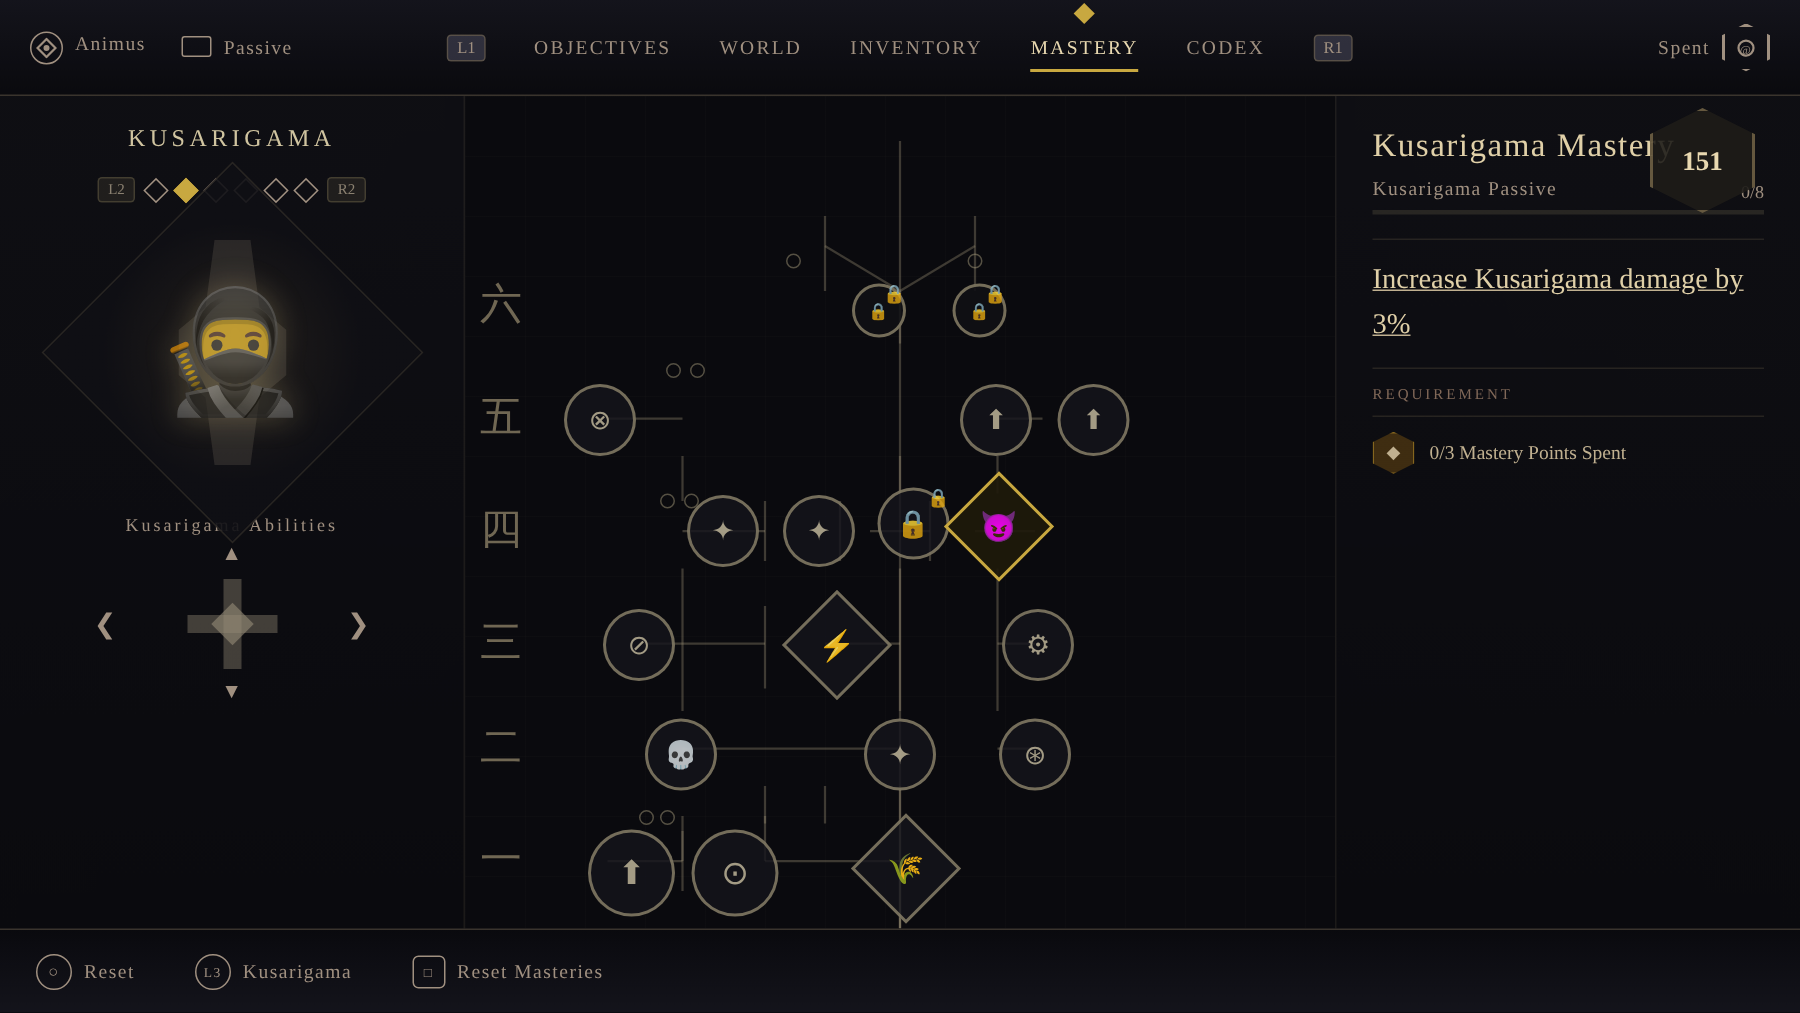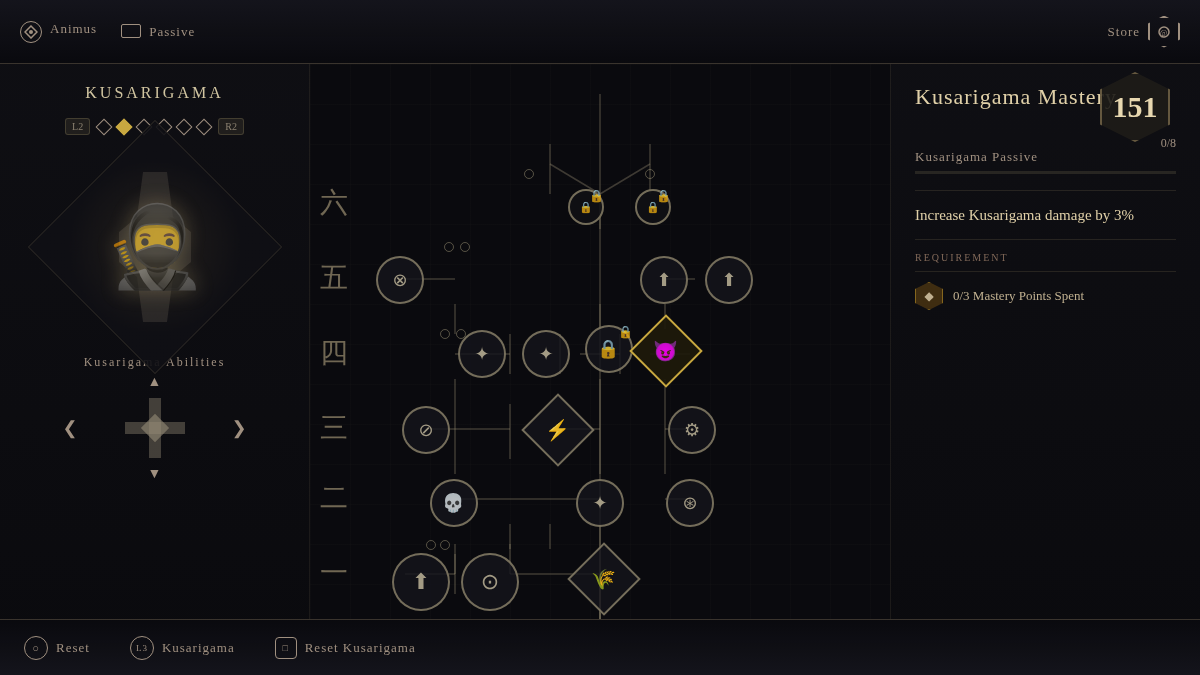--- a/index.html
+++ b/index.html
@@ -147,21 +147,21 @@
     .currency-hex-bg {
       position: absolute;
       width: 70px;
       height: 70px;
       background: rgba(30,28,24,0.9);
       border: 2px solid rgba(150,130,90,0.6);
       clip-path: polygon(50% 0%, 100% 25%, 100% 75%, 50% 100%, 0% 75%, 0% 25%);
     }
     .currency-value {
       position: relative;
-      font-size: 30px;
+      font-size: 18px;
       font-weight: bold;
       color: #e8d8b0;
       z-index: 1;
     }
 
     
     .left-panel {
       position: absolute;
       left: 0;
       top: 64px;
@@ -178,21 +178,20 @@
       font-size: 16px;
       letter-spacing: 3px;
       color: #d0c4a0;
       margin-bottom: 16px;
       text-transform: uppercase;
     }
     .weapon-selector {
       display: flex;
       align-items: center;
       gap: 8px;
-      margin-bottom: 12px;
     }
     .selector-diamond {
       width: 12px;
       height: 12px;
       border: 1.5px solid #a09080;
       transform: rotate(45deg);
     }
     .selector-diamond.filled {
       background: #c8a840;
       border-color: #c8a840;
@@ -392,21 +391,20 @@
       font-size: 22px;
       color: #e0d0a8;
       letter-spacing: 1px;
       margin-bottom: 8px;
     }
     .mastery-subtitle {
       font-size: 13px;
       color: #a09080;
       letter-spacing: 1px;
       margin-bottom: 4px;
-      margin-top: 31px;
     }
     .mastery-progress-row {
       display: flex;
       justify-content: space-between;
       align-items: center;
       margin-bottom: 2px;
     }
     .mastery-progress-bar {
       height: 3px;
       background: rgba(80,75,60,0.4);
@@ -420,23 +418,24 @@
     .mastery-progress-label {
       font-size: 12px;
       color: #a09080;
     }
     .mastery-divider {
       height: 1px;
       background: rgba(100,90,70,0.3);
       margin: 12px 0;
     }
     .mastery-desc {
-      font-size: 15px;
+      font-size: 19px;
       color: #c0b090;
       line-height: 1.6;
+      text-decoration: underline;
     }
     .mastery-desc span {
       color: #e0d0a8;
     }
     .requirement-label {
       font-size: 10px;
       letter-spacing: 2px;
       color: #806858;
       text-transform: uppercase;
       margin-bottom: 8px;
@@ -523,24 +522,44 @@
           </svg>
       </div>
       <span>Animus</span>
     </div>
     <div class="nav-item">
       <div class="nav-icon-square"></div>
       <span>Passive</span>
     </div>
   </div>
 
+  <div class="nav-center">
+    <span class="btn-indicator">L1</span>
+    <div class="nav-tab">
+      <span>Objectives</span>
+    </div>
+    <div class="nav-tab">
+      <span>World</span>
+    </div>
+    <div class="nav-tab">
+      <span>Inventory</span>
+    </div>
+    <div class="nav-tab active">
+      <div class="nav-diamond"></div>
+      <span>Mastery</span>
+    </div>
+    <div class="nav-tab">
+      <span>Codex</span>
+    </div>
+    <span class="btn-indicator">R1</span>
+  </div>
 
   <div class="nav-right">
     <div class="store-hex">
-      <span>Store</span>
+      <span>Spent</span>
       <div class="hex-shape">
         <svg width="14" height="14" viewBox="0 0 14 14">
             <circle cx="7" cy="7" r="5" fill="none" stroke="#a09080" stroke-width="1.5"></circle>
             <text x="7" y="11" text-anchor="middle" font-size="8" fill="#a09080">@</text>
           </svg>
       </div>
     </div>
   </div>
 </div>
 
@@ -774,15 +793,15 @@
   <div class="bottom-btn">
     <div class="btn-circle">○</div>
     <span>Reset</span>
   </div>
   <div class="bottom-btn">
     <div class="btn-circle" style="font-size:9px;">L3</div>
     <span>Kusarigama</span>
   </div>
   <div class="bottom-btn">
     <div class="btn-square-rounded">□</div>
-    <span>Reset Kusarigama</span>
+    <span>Reset Masteries</span>
   </div>
 </div>
 
 </body></html>

